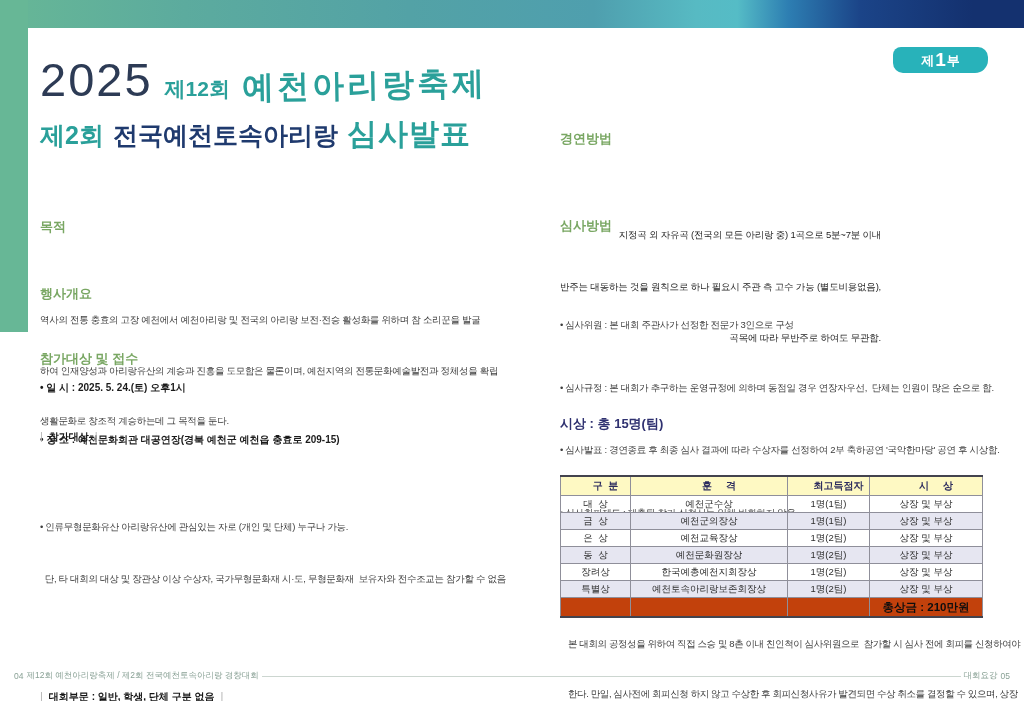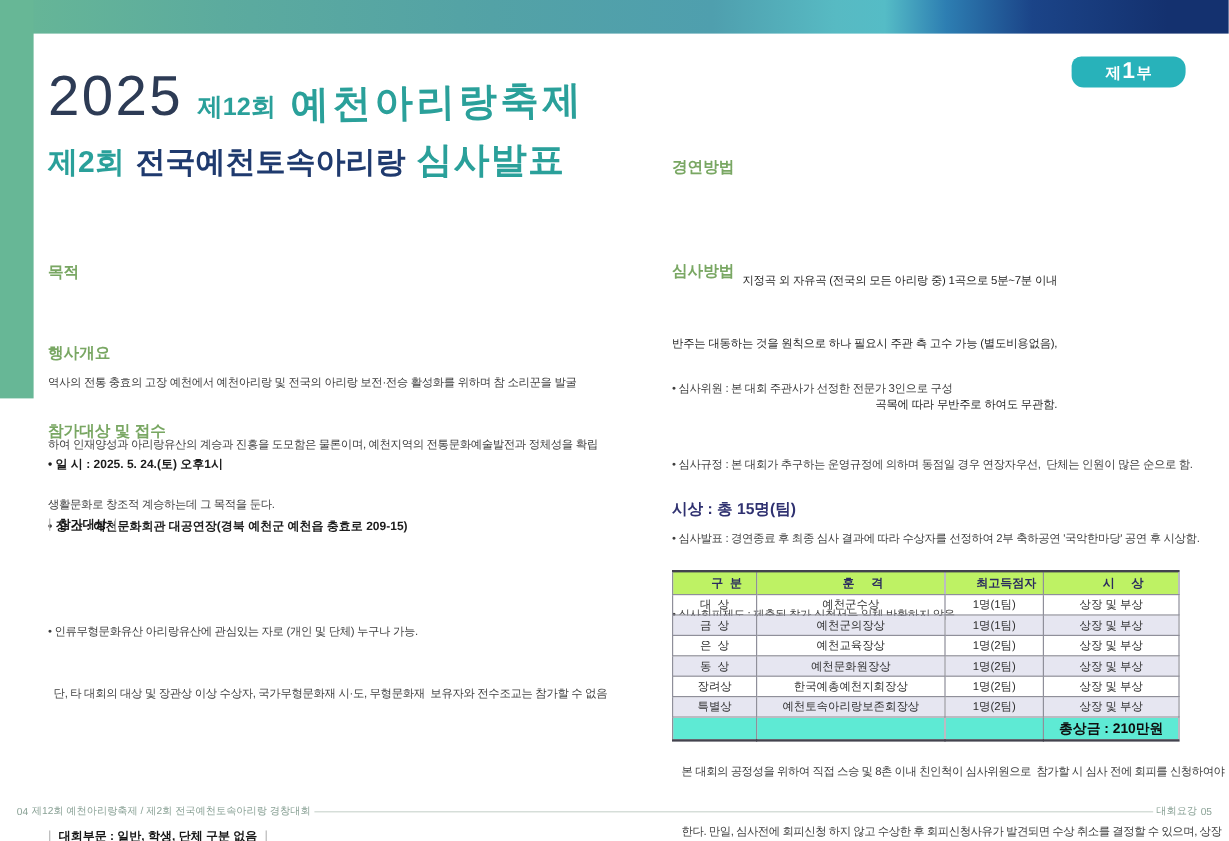--- a/index.html
+++ b/index.html
@@ -48,24 +48,24 @@
   .mt8{margin-top:8px;}.mt3{margin-top:3px;}.mt10{margin-top:10px;}
   .lh155 .line{line-height:15.5px;}
   
   .bullet{font-size:9.5px;line-height:15px;color:#3d3d3d;letter-spacing:-0.3px;margin-bottom:11.5px;white-space:pre;}
   .detail .line{line-height:13.5px;margin-left:8px;letter-spacing:-0.4px;}
   .method-line{font-size:9.5px;line-height:15.5px;font-weight:400;color:#1e1e1e;letter-spacing:-0.2px;white-space:pre;text-align:right;}
   
   table.awards{border-collapse:collapse;table-layout:fixed;width:422px;margin-top:9px;
     border-top:2px solid #43434e;border-bottom:2px solid #43434e;}
   table.awards th,table.awards td{border:1px solid #8f8f9a;padding:0;text-align:center;overflow:hidden;white-space:pre;}
-  table.awards th{height:18px;background:#bef264;color:#2b2b5e;font-size:10px;font-weight:700;padding-left:20px;}
+  table.awards th{height:18px;background:#fef9c3;color:#2b2b5e;font-size:10px;font-weight:700;padding-left:20px;}
   table.awards td{height:16px;font-size:9.5px;color:#2e2e2e;}
   table.awards tr.alt td{background:#e6e6f1;}
-  table.awards tr.total td{height:18px;background:#5eead4;}
+  table.awards tr.total td{height:18px;background:#c2410c;}
   table.awards tr.total td.total-label{font-weight:800;font-size:11.5px;color:#0e0e0e;}
   
   .footer{
     position:absolute;left:14px;top:670px;width:996px;
     display:flex;align-items:center;gap:3px;
     font-size:8.5px;color:#8aa296;white-space:pre;
   }
   .footer .rule{flex:1;border-top:1px solid #ccd6d0;height:0;}
 </style>
 </head>

